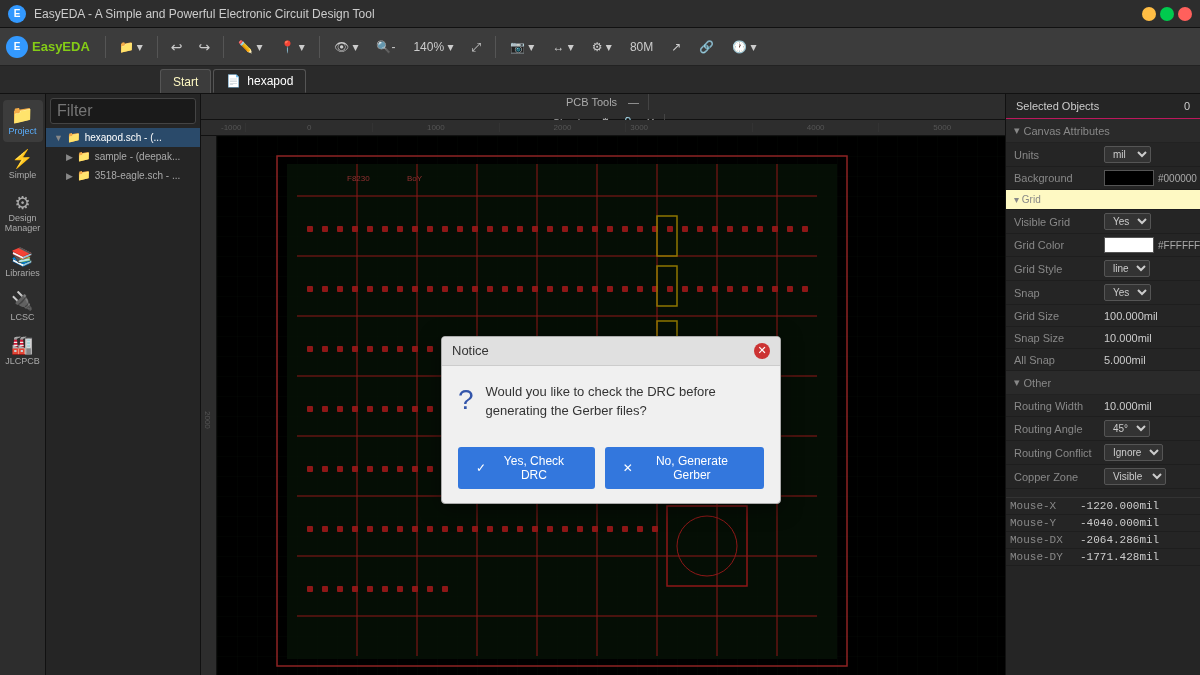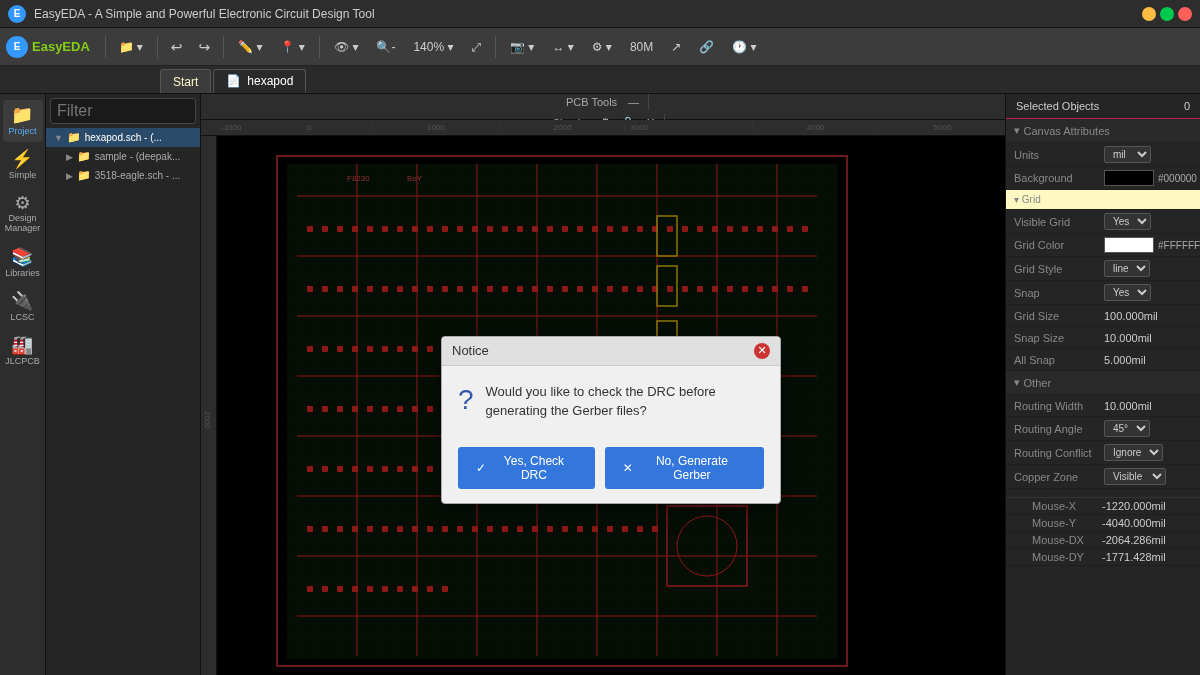--- a/index.html
+++ b/index.html
@@ -82,21 +82,21 @@
     
     #right-panel { width: 195px; background: #252525; border-left: 1px solid #111; overflow-y: auto; font-size: 11px; }
     #right-header { padding: 6px 10px; border-bottom: 1px solid #be185d; display: flex; justify-content: space-between; align-items: center; }
     .section-header { padding: 5px 8px; background: #2a2a2a; color: #888; font-size: 11px; display: flex; align-items: center; gap: 4px; border-bottom: 1px solid #222; cursor: pointer; }
     .prop-row { display: flex; align-items: center; padding: 3px 8px; border-bottom: 1px solid #1e1e1e; min-height: 22px; }
     .prop-label { color: #888; width: 90px; flex-shrink: 0; font-size: 11px; }
     .prop-value { color: #ccc; flex: 1; font-size: 11px; display: flex; align-items: center; justify-content: space-between; }
     .prop-value-color { display: flex; align-items: center; gap: 4px; }
     .color-swatch { width: 50px; height: 16px; border: 1px solid #555; display: inline-block; }
     .prop-select { background: #333; border: 1px solid #555; color: #ccc; padding: 1px 4px; font-size: 10px; border-radius: 2px; }
-    .coord-row { padding: 2px 26px; display: flex; align-items: center; border-bottom: 1px solid #1e1e1e; }
+    .coord-row { padding: 2px 4px; display: flex; align-items: center; border-bottom: 1px solid #1e1e1e; font-family: Liberation Mono, monospace; }
     .coord-label { color: #888; width: 70px; font-size: 11px; }
     .coord-value { color: #ccc; font-size: 11px; }
   </style>
 </head>
 <body>
 
 <div id="titlebar">
   <div id="titlebar-left">
     <div id="titlebar-logo">E</div>
     <span id="titlebar-title">EasyEDA - A Simple and Powerful Electronic Circuit Design Tool</span>

